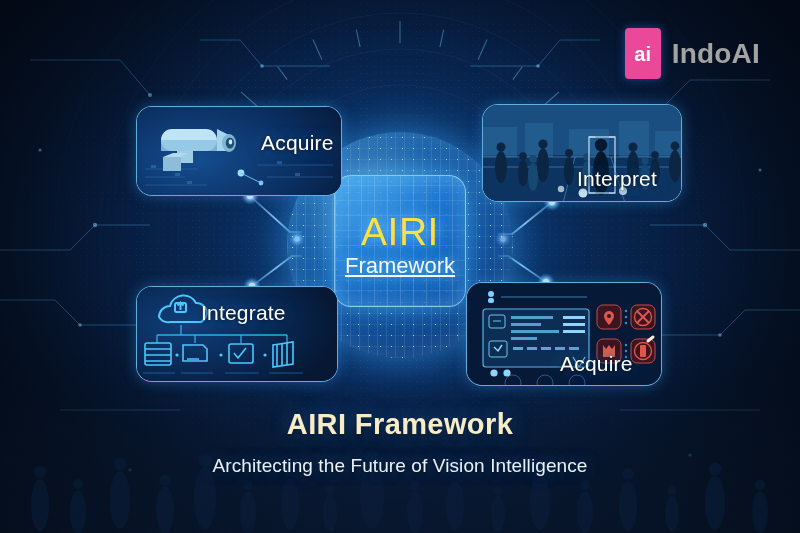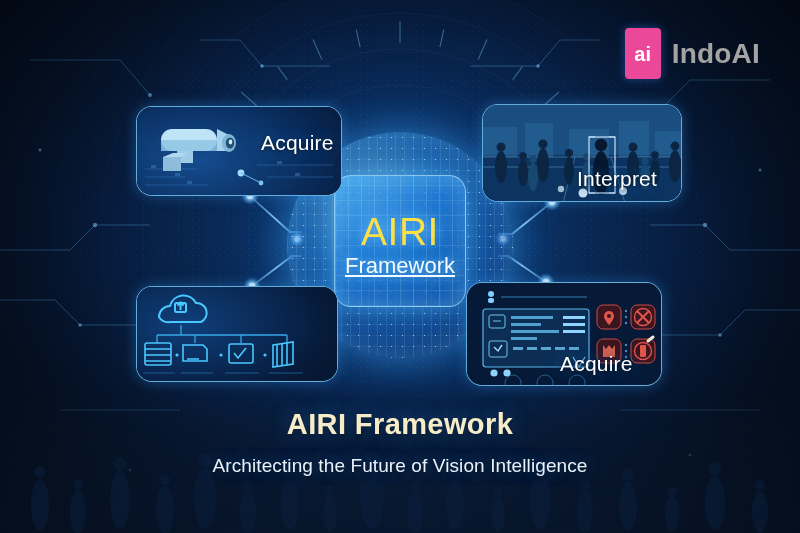--- a/index.html
+++ b/index.html
@@ -459,20 +459,21 @@
         <g stroke="#2c7fc0" stroke-opacity=".6" stroke-width="1">
           <path d="M6 86 H38 M44 86 H76 M88 86 H122 M132 86 H166"></path>
         </g>
         <g fill="#49c8ff">
             <circle cx="40" cy="68" r="1.6"></circle>
             <circle cx="84" cy="68" r="1.6"></circle>
             <circle cx="128" cy="68" r="1.6"></circle>
           </g>
       </svg>
     </div>
+    <div class="lbl">Integrate</div>
   </div>
 
   <div class="card" id="card-respond">
     <div class="art">
       <svg width="196" height="104" viewBox="0 0 196 104">
 
         <g stroke="#4fa8e0" stroke-opacity=".7" stroke-width="1.2" fill="none">
           <path d="M34 14 H120"></path>
         </g>
         <g fill="#7fd0ff">

